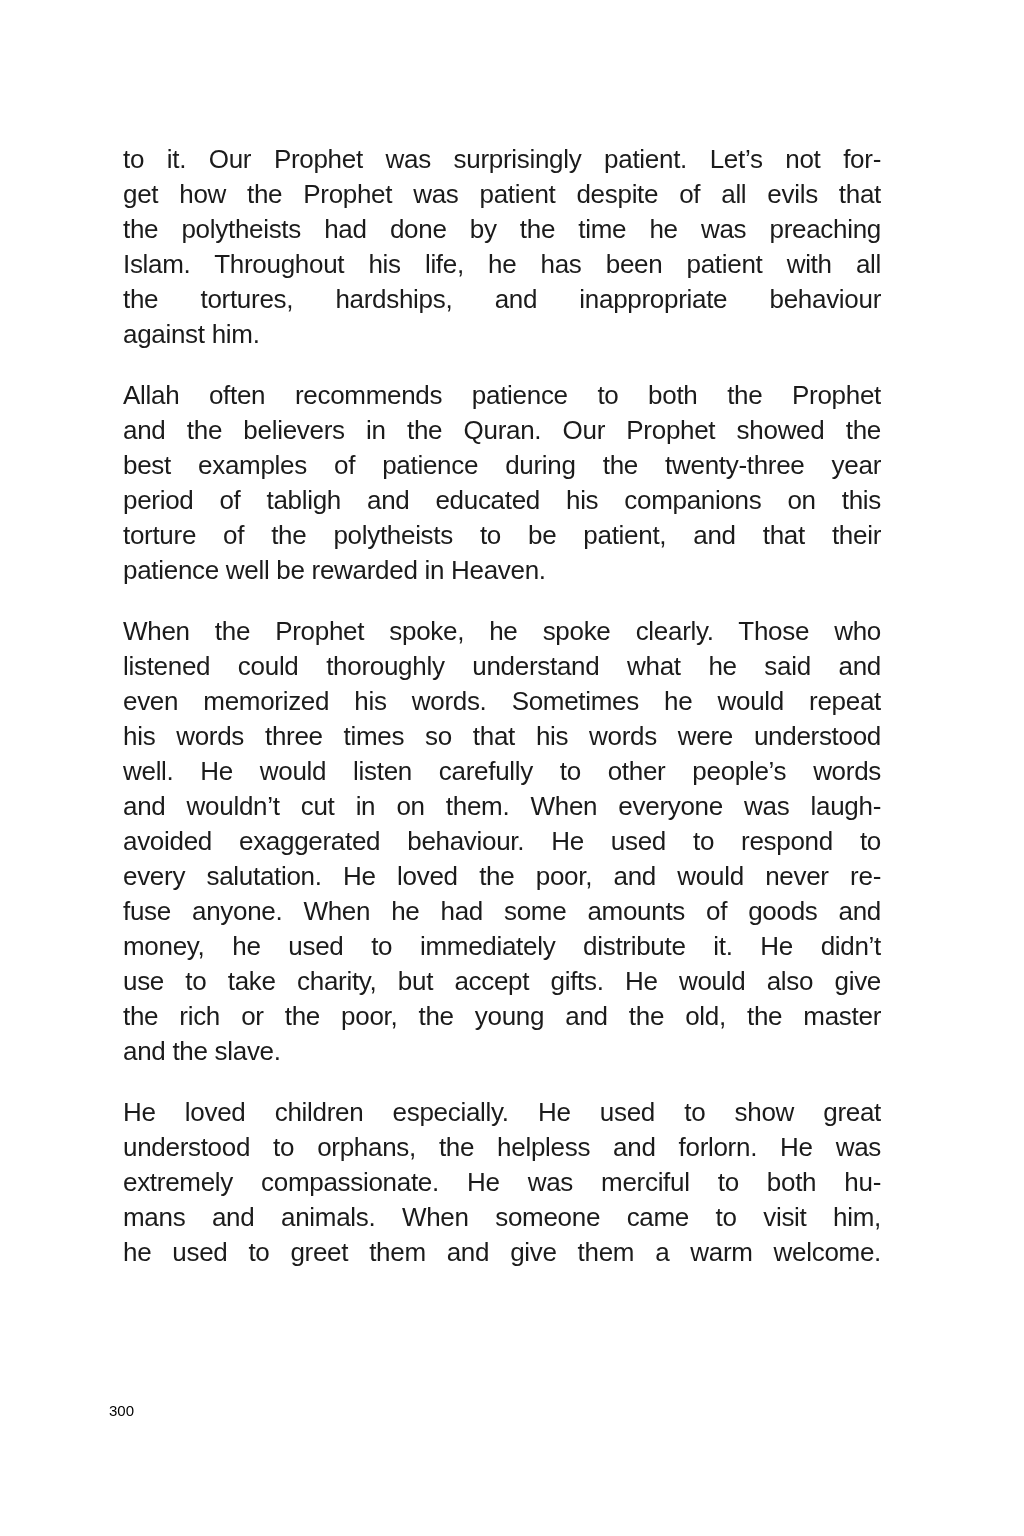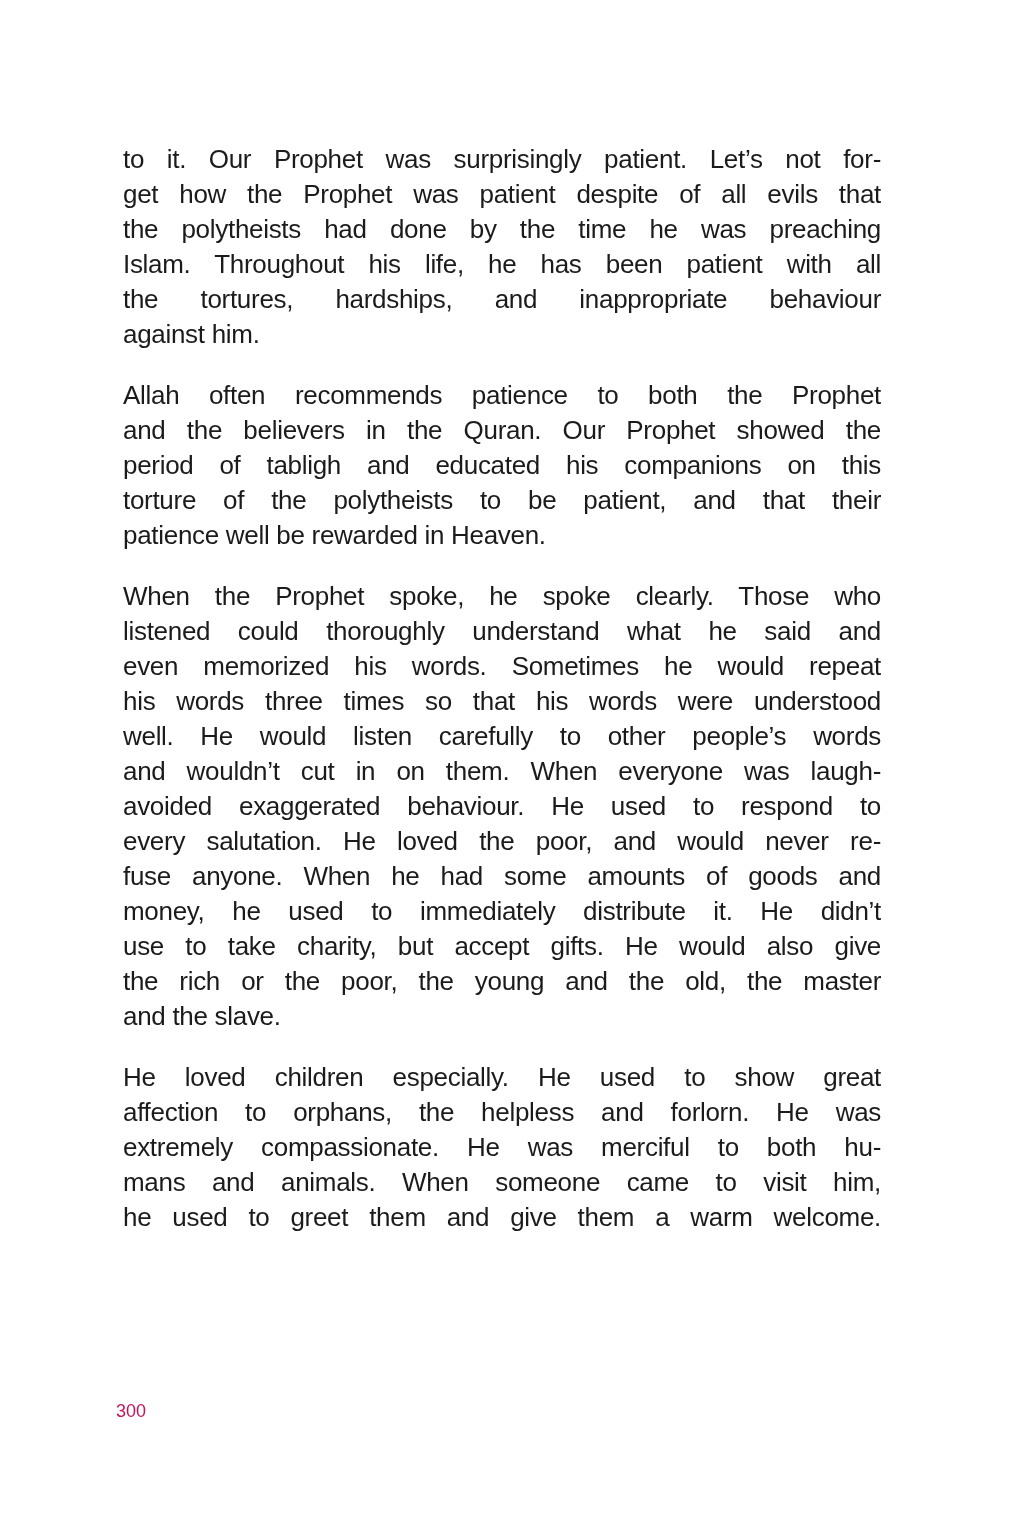--- a/index.html
+++ b/index.html
@@ -45,44 +45,45 @@
   
   .line.j::after {
     content: "";
     display: inline-block;
     width: 100%;
     height: 0;
     vertical-align: top;
   }
   .page-number {
     position: absolute;
-    left: 116px;
+    left: 109px;
     top: 1398px;
-    font-size: 18px;
+    font-size: 15px;
     line-height: 26px;
-    color: #be185d;
+    color: #000000;
     letter-spacing: 0;
   }
 </style>
 </head>
 <body>
 
 <div class="page">
   <div class="text-block" id="text-block" style="color: rgb(27, 27, 27);">
       <div class="paragraph">
         <div class="line j">to it. Our Prophet was surprisingly patient. Let’s not for-</div>
         <div class="line j">get how the Prophet was patient despite of all evils that</div>
         <div class="line j">the polytheists had done by the time he was preaching</div>
         <div class="line j">Islam. Throughout his life, he has been patient with all</div>
         <div class="line j">the tortures, hardships, and inappropriate behaviour</div>
         <div class="line">against him.</div>
       </div>
       <div class="paragraph">
         <div class="line j">Allah often recommends patience to both the Prophet</div>
         <div class="line j">and the believers in the Quran. Our Prophet showed the</div>
+        <div class="line j">best examples of patience during the twenty-three year</div>
         <div class="line j">period of tabligh and educated his companions on this</div>
         <div class="line j">torture of the polytheists to be patient, and that their</div>
         <div class="line">patience well be rewarded in Heaven.</div>
       </div>
       <div class="paragraph">
         <div class="line j">When the Prophet spoke, he spoke clearly. Those who</div>
         <div class="line j">listened could thoroughly understand what he said and</div>
         <div class="line j">even memorized his words. Sometimes he would repeat</div>
         <div class="line j">his words three times so that his words were understood</div>
         <div class="line j">well. He would listen carefully to other people’s words</div>
@@ -90,20 +91,20 @@
         <div class="line j">avoided exaggerated behaviour. He used to respond to</div>
         <div class="line j">every salutation. He loved the poor, and would never re-</div>
         <div class="line j">fuse anyone. When he had some amounts of goods and</div>
         <div class="line j">money, he used to immediately distribute it. He didn’t</div>
         <div class="line j">use to take charity, but accept gifts. He would also give</div>
         <div class="line j">the rich or the poor, the young and the old, the master</div>
         <div class="line">and the slave.</div>
       </div>
       <div class="paragraph">
         <div class="line j">He loved children especially. He used to show great</div>
-        <div class="line j">affection to orphans, the helpless and forlorn. He was</div>
+        <div class="line j">understood to orphans, the helpless and forlorn. He was</div>
         <div class="line j">extremely compassionate. He was merciful to both hu-</div>
         <div class="line j">mans and animals. When someone came to visit him,</div>
         <div class="line j">he used to greet them and give them a warm welcome.</div>
       </div>
     </div>
   <div class="page-number">300</div>
 </div>
 
 </body></html>

